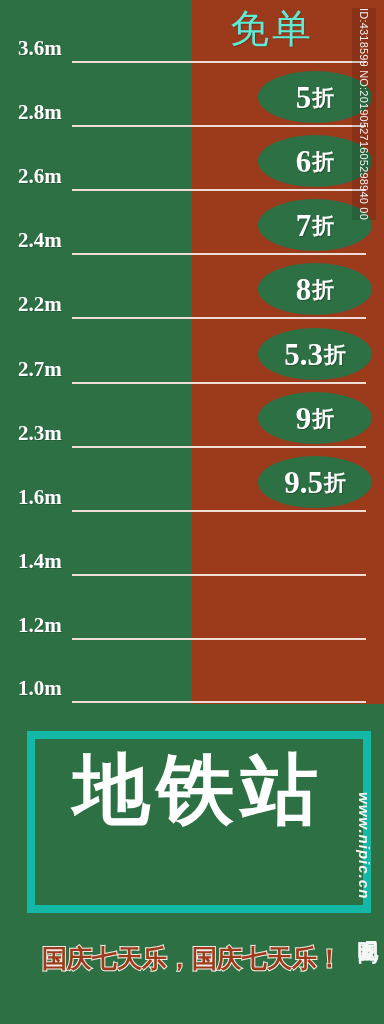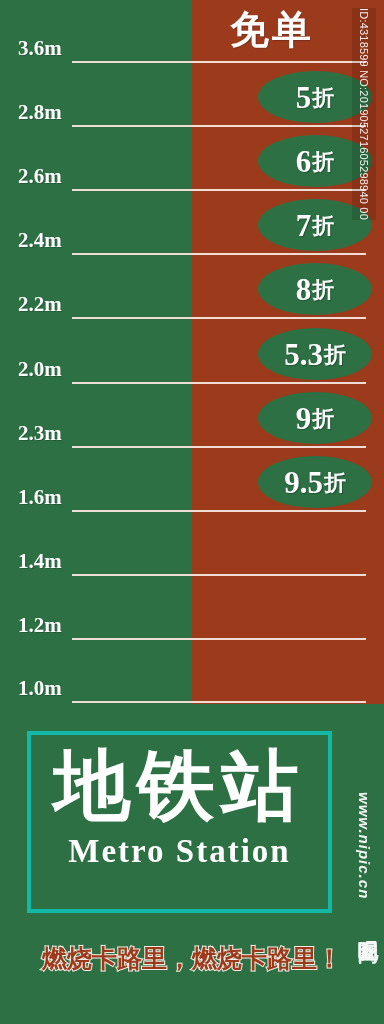--- a/index.html
+++ b/index.html
@@ -65,23 +65,23 @@
     bottom: 0;
   }
 
   
   #free-headline {
     position: absolute;
     left: 192px;
     top: 4px;
     width: 160px;
     text-align: center;
-    color: #ffffff;
+    color: #5eead4;
     font-size: 39px;
-    font-weight: 700;
+    font-weight: 400;
     line-height: 50px;
     font-family: "DejaVu Serif", "Liberation Serif", serif;
     letter-spacing: 3px;
     text-shadow: 1px 1px 1px rgba(0,0,0,0.2);
   }
 
   
   .discount-oval {
     position: absolute;
     left: 258px;
@@ -140,23 +140,23 @@
     left: 0;
     top: 704px;
     width: 384px;
     height: 320px;
     background: #2d7044;
   }
   #station-box {
     position: absolute;
     left: 27px;
     top: 27px;
-    width: 305px;
+    width: 344px;
     height: 182px;
-    border: 4px solid #14b8a6;
+    border: 8px solid #14b8a6;
     box-sizing: border-box;
   }
   #station-cn {
     position: absolute;
     left: 0; right: 0;
     top: 4px;
     text-align: center;
     color: #ffffff;
     font-size: 77px;
     font-weight: 700;
@@ -278,21 +278,21 @@
     </div>
     <div class="tick-row" style="top:255px">
       <span class="tick-label">2.4m</span>
       <span class="tick-line"></span>
     </div>
     <div class="tick-row" style="top:319px">
       <span class="tick-label">2.2m</span>
       <span class="tick-line"></span>
     </div>
     <div class="tick-row" style="top:384px">
-      <span class="tick-label">2.0m</span>
+      <span class="tick-label">2.7m</span>
       <span class="tick-line"></span>
     </div>
     <div class="tick-row" style="top:448px">
       <span class="tick-label">2.3m</span>
       <span class="tick-line"></span>
     </div>
     <div class="tick-row" style="top:512px">
       <span class="tick-label">1.6m</span>
       <span class="tick-line"></span>
     </div>
@@ -311,21 +311,20 @@
 
     <div id="watermark-id">
       <span id="watermark-id-text">ID:4318599 NO:201905271605298940 00</span>
     </div>
 
   </div>
 
   <div id="station-block">
     <div id="station-box">
       <div id="station-cn">地铁站</div>
-      <div id="station-en">Metro Station</div>
-    </div>
-    <div id="slogan">燃烧卡路里，燃烧卡路里！</div>
+    </div>
+    <div id="slogan">国庆七天乐，国庆七天乐！</div>
   </div>
 
   <div id="watermark-url">www.nipic.cn</div>
   <div id="watermark-brand">昵图网</div>
 
 </div>
 
 </body></html>

